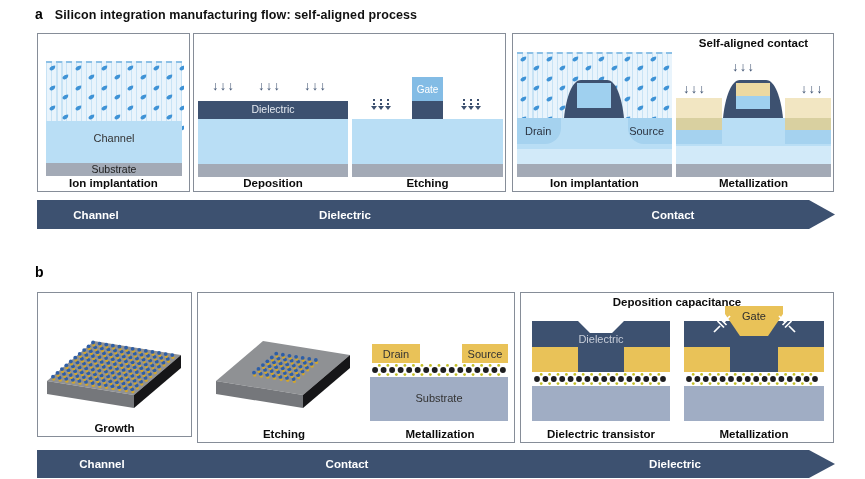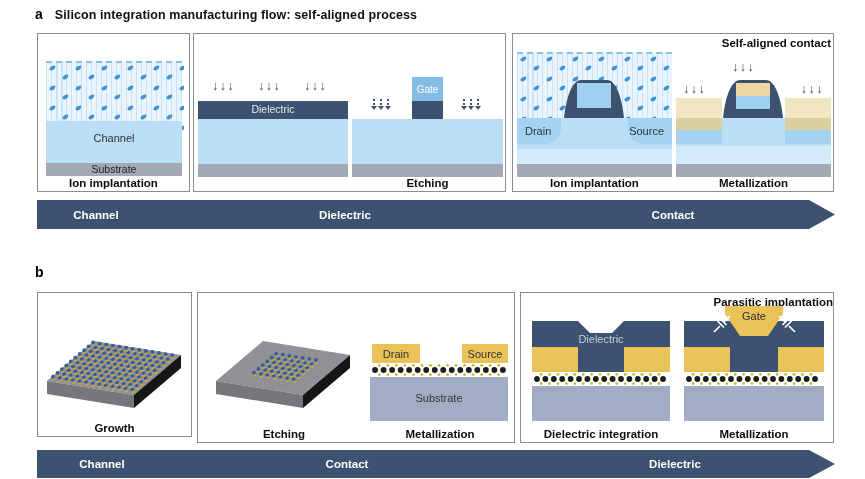--- a/index.html
+++ b/index.html
@@ -21,21 +21,21 @@
   .rain>svg{position:absolute;top:-2px;left:0;}
   .flowbar{position:absolute;background:#3d5170;
            clip-path:polygon(0 0,calc(100% - 26px) 0,100% 50%,calc(100% - 26px) 100%,0 100%);}
   .stage{position:absolute;top:50%;transform:translate(-50%,-50%);color:#fff;
          font-weight:700;font-size:11.5px;white-space:nowrap;}
   .darrgrp{position:absolute;display:flex;}
   .darr{display:inline-block;width:2px;height:10px;margin:0 2.5px;position:relative;
         background:repeating-linear-gradient(to bottom,#3d5170 0 1.8px,rgba(0,0,0,0) 1.8px 3.8px);}
   .darr::after{content:"";position:absolute;left:-2px;bottom:-4px;width:0;height:0;
         border:3px solid rgba(0,0,0,0);border-top:4px solid #3d5170;}
-  .annot{position:absolute;left:0;right:0;text-align:right;font-weight:700;
+  .annot{position:absolute;left:0;right:0;text-align:center;font-weight:700;
          font-size:11.5px;color:#0c0c0c;white-space:nowrap;}
   .gatebox{position:absolute;display:flex;align-items:center;justify-content:center;}
   svg{display:block;}
 </style>
 </head>
 <body>
 
 <div class="figure">
 
   <div class="heading" style="left:35px;top:6px;">
@@ -68,20 +68,21 @@
 
     <div class="sub" style="left:4px;width:150px;">
       <span class="arrows" style="left:14px;top:46px;">↓↓↓</span>
       <span class="arrows" style="left:60px;top:46px;">↓↓↓</span>
       <span class="arrows" style="left:106px;top:46px;">↓↓↓</span>
       <div class="lay" style="left:0;right:0;top:67px;height:18px;background:#3d5170;">
         <span class="llab" style="left:0;right:0;top:2px;text-align:center;color:#e4e9f0;font-size:10.5px;">Dielectric</span>
       </div>
       <div class="lay" style="left:0;right:0;top:85px;height:45px;background:#b9def5;"></div>
       <div class="lay" style="left:0;right:0;top:130px;height:13px;background:#a3aab6;"></div>
+      <div class="caption">Deposition</div>
     </div>
 
     <div class="sub" style="left:158px;width:151px;">
       <div class="gatebox" style="left:60px;top:43px;width:31px;height:24px;background:#83bce5;">
         <span style="color:#fff;font-size:10px;">Gate</span>
       </div>
       <div class="lay" style="left:60px;top:67px;width:31px;height:18px;background:#3d5170;"></div>
       <div class="darrgrp" style="left:18px;top:65px;">
         <span class="darr"></span>
           <span class="darr"></span>
@@ -589,21 +590,21 @@
           <circle cx="131.00000000000003" cy="7" r="2.9" fill="#1d1d1f"></circle>
         </svg>
       <div class="lay" style="left:0;right:2px;top:84px;height:44px;background:#a0adc4;">
         <span class="llab" style="left:0;right:0;top:15px;text-align:center;">Substrate</span>
       </div>
       <div class="caption">Metallization</div>
     </div>
   </div>
 
   <div class="box" style="left:520px;top:292px;width:314px;height:151px;">
-    <div class="annot" style="top:3px;">Parasitic implantation</div>
+    <div class="annot" style="top:3px;">Deposition capacitance</div>
 
     <div class="sub" style="left:6px;width:148px;">
       <svg class="lay" style="left:5px;top:28px;" width="138" height="26" viewBox="0 0 138 26">
         <polygon points="0,0 46,0 58,12 80,12 92,0 138,0 138,26 0,26" fill="#3d5170"></polygon>
       </svg>
       <span class="llab" style="left:5px;width:138px;top:40px;text-align:center;color:#c7cdd9;">Dielectric</span>
       <div class="lay" style="left:5px;top:54px;width:46px;height:25px;background:#e9c258;"></div>
       <div class="lay" style="right:5px;top:54px;width:46px;height:25px;background:#e9c258;"></div>
       <div class="lay" style="left:51px;top:54px;width:46px;height:25px;background:#3d5170;"></div>
       <svg class="lay" style="left:5px;top:79px;width:138px;height:14px;" viewBox="0 0 138 14" preserveAspectRatio="none">
@@ -648,21 +649,21 @@
           <circle cx="110.00000000000003" cy="11.6" r="1.4" fill="#c2bd25"></circle>
           <circle cx="114.20000000000003" cy="7" r="2.9" fill="#1d1d1f"></circle>
           <circle cx="118.40000000000003" cy="2.4" r="1.4" fill="#c2bd25"></circle>
           <circle cx="118.40000000000003" cy="11.6" r="1.4" fill="#c2bd25"></circle>
           <circle cx="122.60000000000004" cy="7" r="2.9" fill="#1d1d1f"></circle>
           <circle cx="126.80000000000003" cy="2.4" r="1.4" fill="#c2bd25"></circle>
           <circle cx="126.80000000000003" cy="11.6" r="1.4" fill="#c2bd25"></circle>
           <circle cx="131.00000000000003" cy="7" r="2.9" fill="#1d1d1f"></circle>
         </svg>
       <div class="lay" style="left:5px;right:5px;top:93px;height:35px;background:#a0adc4;"></div>
-      <div class="caption">Dielectric integration</div>
+      <div class="caption">Dielectric transistor</div>
     </div>
 
     <div class="sub" style="left:158px;width:150px;">
       <div class="lay" style="left:5px;top:28px;width:140px;height:26px;background:#3d5170;"></div>
       <div class="lay" style="left:5px;top:54px;width:46px;height:25px;background:#e9c258;"></div>
       <div class="lay" style="right:5px;top:54px;width:46px;height:25px;background:#e9c258;"></div>
       <div class="lay" style="left:51px;top:54px;width:48px;height:25px;background:#3d5170;"></div>
       <div class="lay" style="left:46px;top:13px;width:58px;height:30px;">
         <svg width="58" height="30" viewBox="0 0 58 30">
           <polygon points="0,0 58,0 58,8 43,30 15,30 0,8" fill="#e9c258"></polygon>

